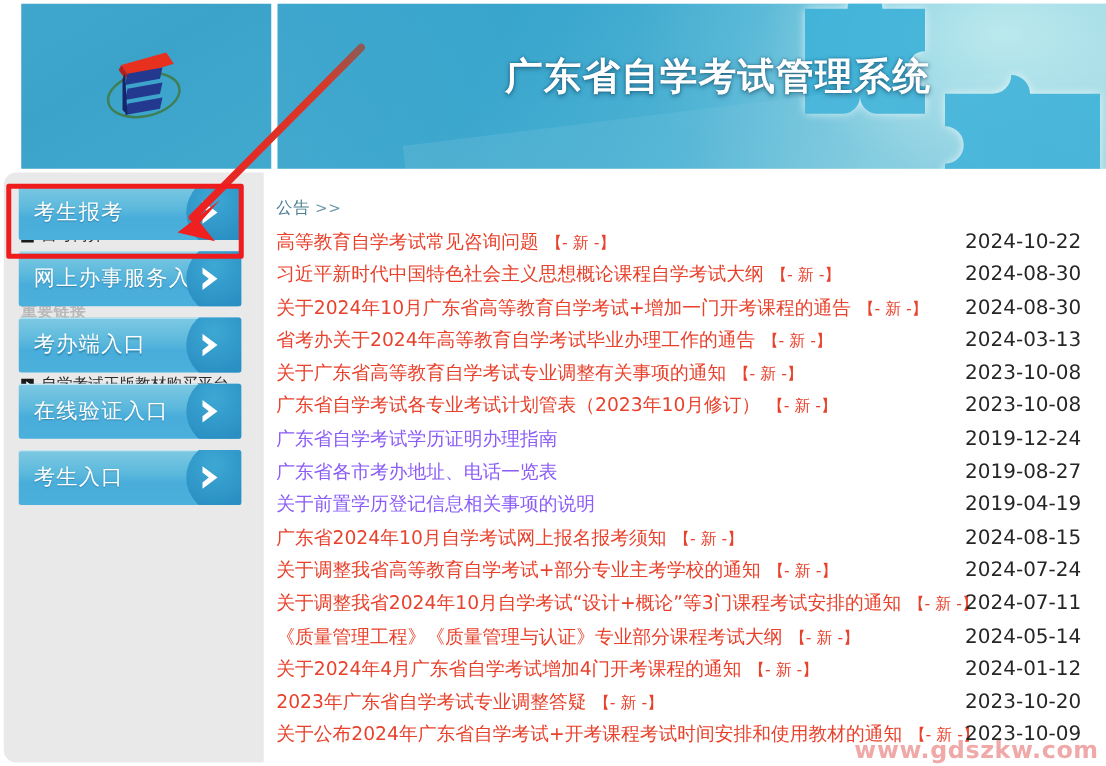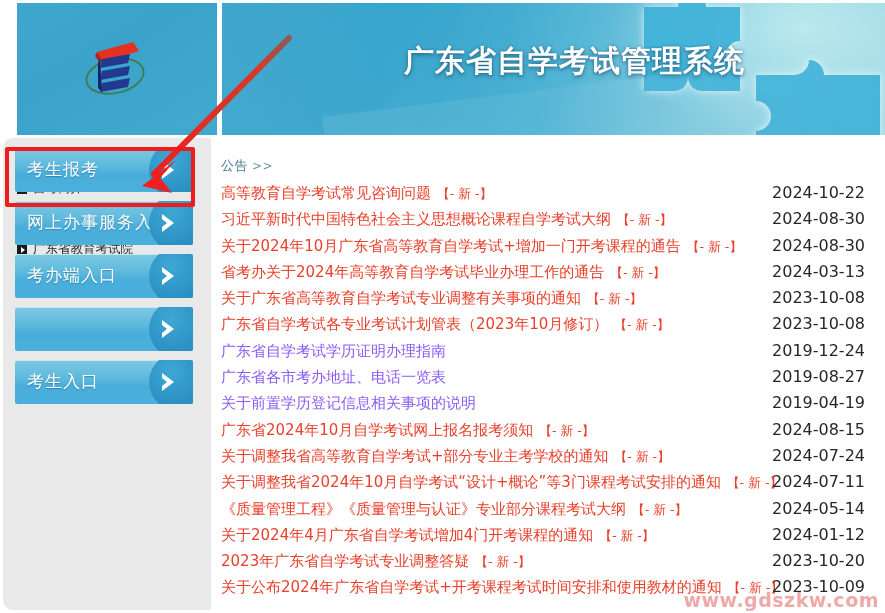--- a/index.html
+++ b/index.html
@@ -195,20 +195,21 @@
         <span class="lbl">考办端入口</span>
         <span class="knob"></span>
         <span class="chev">
           <svg width="22" height="22" viewBox="0 0 22 22">
               <polygon points="5,2 17,11 5,20 5,15 10,11 5,7" fill="#ffffff"></polygon>
             </svg>
         </span>
       </div>
 
       <div class="menu-btn">
+        <span class="lbl">在线验证入口</span>
         <span class="knob"></span>
         <span class="chev">
           <svg width="22" height="22" viewBox="0 0 22 22">
               <polygon points="5,2 17,11 5,20 5,15 10,11 5,7" fill="#ffffff"></polygon>
             </svg>
         </span>
       </div>
 
       <div class="menu-btn">
         <span class="lbl">考生入口</span>
@@ -231,20 +232,21 @@
       </div>
       <div class="sec-link">
         <span class="bullet">
             <i></i>
           </span>
         <span>自考暂行条例</span>
       </div>
     </div>
 
     <div class="sec">
+      <div class="sec-title">重要链接</div>
       <div class="sec-link">
         <span class="bullet">
             <i></i>
           </span>
         <span>广东省教育考试院</span>
       </div>
       <div class="sec-link">
         <span class="bullet">
             <i></i>
           </span>

